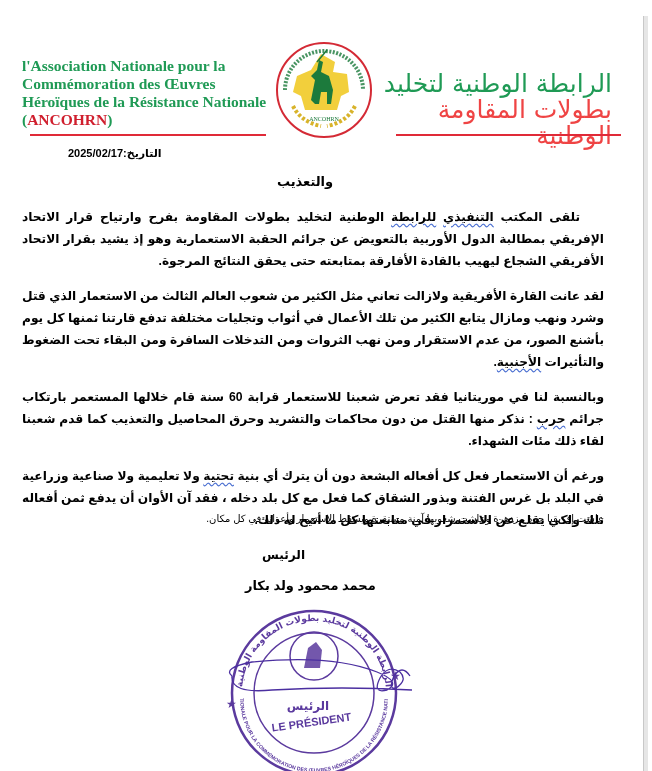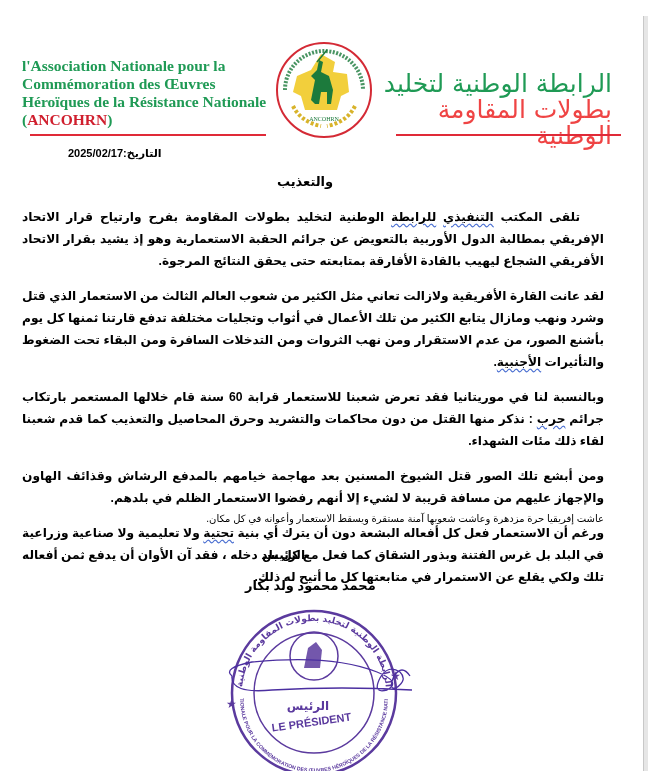--- a/index.html
+++ b/index.html
@@ -62,21 +62,20 @@
   <div class="header-line-right"></div>
 
   <div class="date"><span>التاريخ:</span><span>2025/02/17</span></div>
 
   <div class="heading">والتعذيب</div>
 
   <div class="body">
     <p class="first"><span>تلقى المكتب </span><span class="squiggle">التنفيذي</span><span>  </span><span class="squiggle">للرابطة</span><span> الوطنية لتخليد بطولات المقاومة بفرح وارتياح قرار الاتحاد الإفريقي بمطالبة الدول الأوربية بالتعويض عن جرائم الحقبة الاستعمارية وهو إذ يشيد بقرار الاتحاد الأفريقي الشجاع ليهيب بالقادة الأفارقة بمتابعته حتى يحقق النتائج المرجوة.</span></p>
     <p><span>لقد عانت القارة الأفريقية ولازالت تعاني مثل الكثير من شعوب العالم الثالث من الاستعمار الذي قتل وشرد ونهب ومازال يتابع الكثير من تلك الأعمال في أثواب وتجليات مختلفة تدفع قارتنا ثمنها كل يوم بأشنع الصور، من عدم الاستقرار ومن نهب الثروات ومن التدخلات السافرة ومن البقاء تحت الضغوط والتأثيرات </span><span class="squiggle">الأجنبية</span><span>.</span></p>
     <p><span>وبالنسبة لنا في موريتانيا فقد تعرض شعبنا للاستعمار قرابة 60 سنة قام خلالها المستعمر بارتكاب جرائم </span><span class="squiggle">حرب</span><span> : نذكر منها القتل من دون محاكمات والتشريد وحرق المحاصيل والتعذيب كما قدم شعبنا لقاء ذلك مئات الشهداء.</span></p>
-    <p><span>ومن أبشع تلك الصور قتل الشيوخ المسنين بعد مهاجمة خيامهم بالمدفع الرشاش وقذائف الهاون والإجهاز عليهم من مسافة قريبة لا لشيء إلا أنهم رفضوا الاستعمار الظلم   في بلدهم.</span></p>
     <p><span>ورغم أن الاستعمار فعل كل أفعاله البشعة دون أن يترك أي بنية </span><span class="squiggle">تحتية</span><span> ولا تعليمية ولا صناعية وزراعية في البلد بل غرس الفتنة وبذور الشقاق كما فعل مع كل بلد دخله ، فقد آن الأوان أن يدفع ثمن أفعاله تلك ولكي يقلع عن الاستمرار في متابعتها كل ما أتيح له ذلك.</span></p>
   </div>
 
   <div class="closing">عاشت إفريقيا حرة مزدهرة وعاشت شعوبها آمنة مستقرة ويسقط الاستعمار وأعوانه في كل مكان.</div>
   <div class="sig-title">الرئيس</div>
   <div class="sig-name">محمد محمود ولد بكار</div>
 
   <svg class="stamp" viewBox="0 0 205 180">
     <defs>
       <path id="ringTop" d="M30 95 A72 72 0 0 1 174 95"></path>

